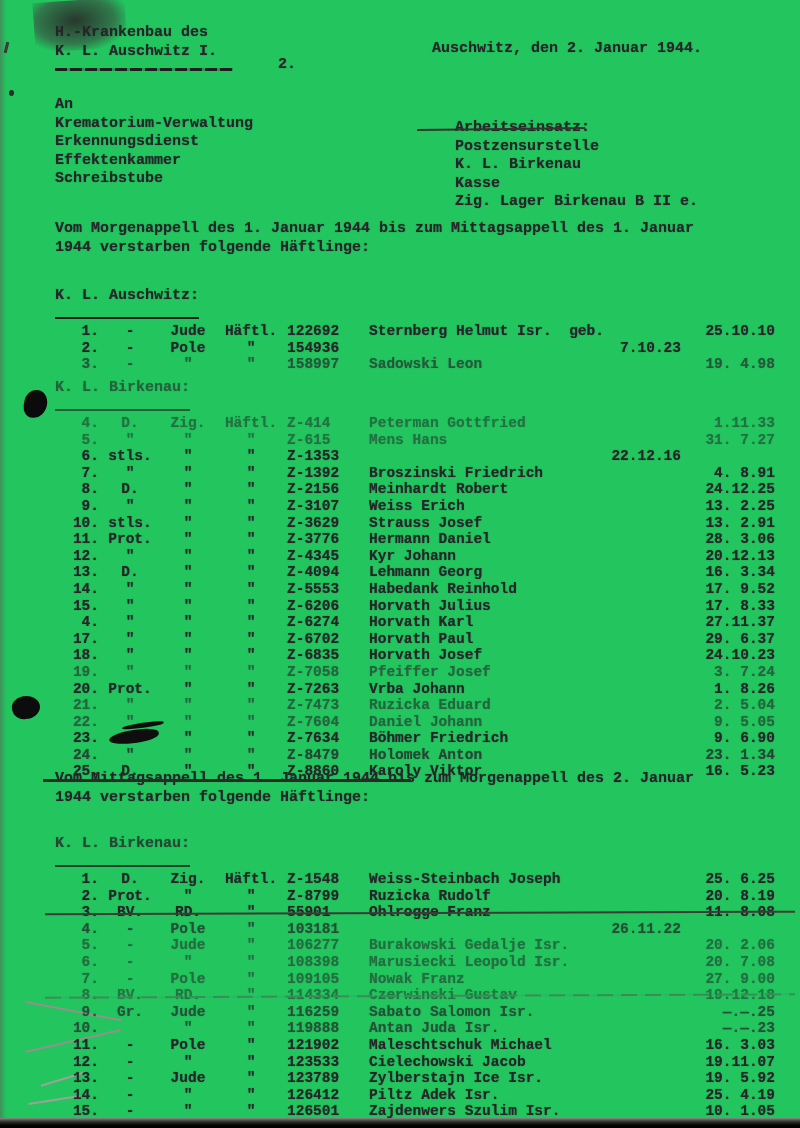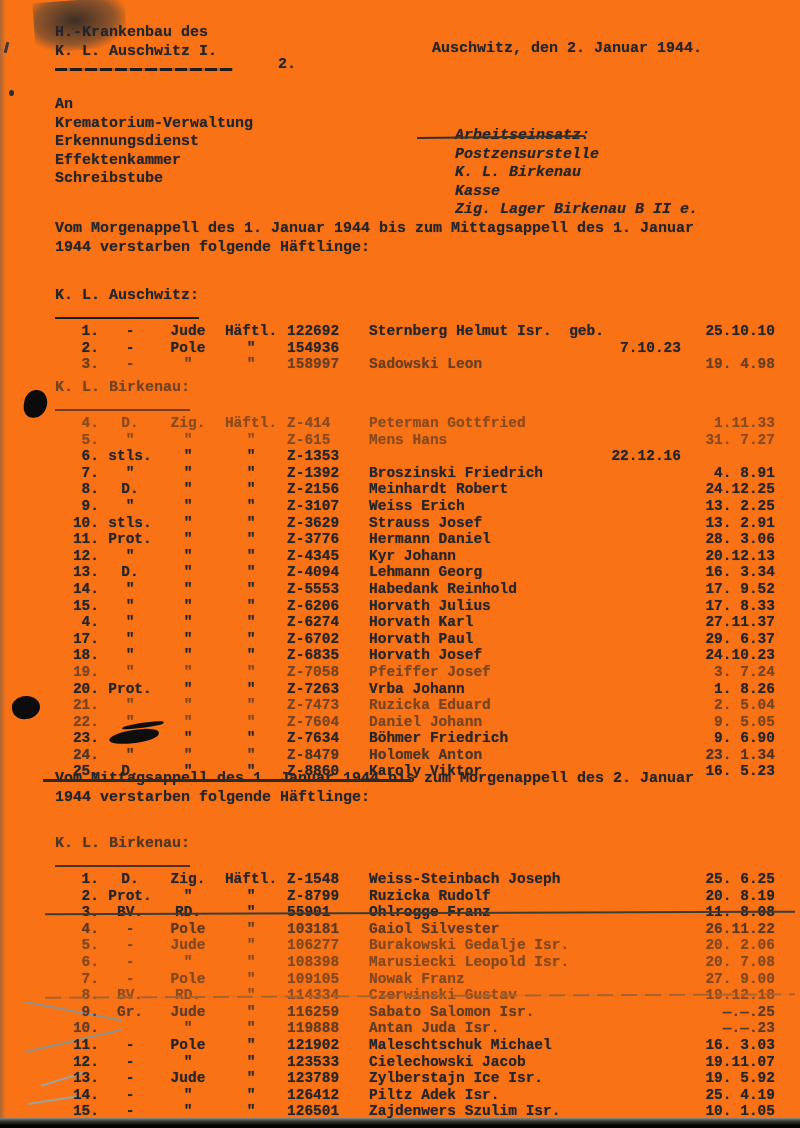--- a/index.html
+++ b/index.html
@@ -7,36 +7,36 @@
     position:relative;width:800px;height:1128px;margin:0 auto;overflow:hidden;
     font-family:"Liberation Mono","DejaVu Sans Mono",monospace;
     font-weight:bold;color:#26262a;
     background:
       radial-gradient(ellipse 420px 260px at 78% 12%, rgba(255,255,255,.30), transparent 70%),
       radial-gradient(ellipse 500px 380px at 18% 45%, rgba(255,255,255,.18), transparent 70%),
       radial-gradient(ellipse 560px 300px at 55% 78%, rgba(186,184,176,.35), transparent 75%),
       radial-gradient(ellipse 300px 180px at 95% 55%, rgba(255,255,255,.25), transparent 70%),
       radial-gradient(ellipse 900px 160px at 50% 100%, rgba(150,148,140,.45), transparent 80%),
       linear-gradient(110deg,#cfcec9,#dcdbd6 30%,#d6d5d0 55%,#dedddа 75%,#d2d1cc);
-    background-color:#f97316;
+    background-color:#22c55e;
   }
   .ink{position:absolute;filter:blur(.28px);text-shadow:0 0 1px rgba(38,38,42,.65);}
   .t15{font-size:15px;line-height:18.5px;}
 
   
   .hdr-left{top:24px;left:55px;}
   .hdr-underline{position:absolute;left:55px;top:68px;width:178px;height:3px;
     background:repeating-linear-gradient(90deg,#1d1d1d 0 12px,rgba(29,29,29,.25) 12px 15px);}
   .page-num{top:56px;left:278px;}
   .dateline{top:40px;left:432px;}
 
   
   .addr{top:96px;left:55px;width:700px;height:100px;}
   .addr-line{display:block;}
-  .addr-right{position:absolute;left:400px;top:31px;font-style:italic;}
+  .addr-right{position:absolute;left:400px;top:23px;}
   .struck-label{position:relative;display:inline-block;}
   .struck-label::after{content:"";position:absolute;left:-38px;top:9px;width:168px;height:2px;
     background:#32322e;transform:rotate(-.6deg);}
 
   
   .intro{left:55px;width:73ch;}
   .intro1{top:220px;}
   .intro2{top:770px;}
 
   
@@ -405,21 +405,20 @@
           <span class="c-num">55901</span>
           <span class="c-name">Ohlrogge Franz</span>
           <span class="c-dob">11. 8.08</span>
         </div>
         <div class="row">
           <span class="c-no">4.</span>
           <span class="c-cat">-</span>
           <span class="c-nat">Pole</span>
           <span class="c-hf">"</span>
           <span class="c-num">103181</span>
-          <span class="c-name">Gaiol Silvester</span>
           <span class="c-dob">26.11.22</span>
         </div>
         <div class="row">
           <span class="c-no">5.</span>
           <span class="c-cat">-</span>
           <span class="c-nat">Jude</span>
           <span class="c-hf">"</span>
           <span class="c-num">106277</span>
           <span class="c-name">Burakowski Gedalje Isr.</span>
           <span class="c-dob">20. 2.06</span>

